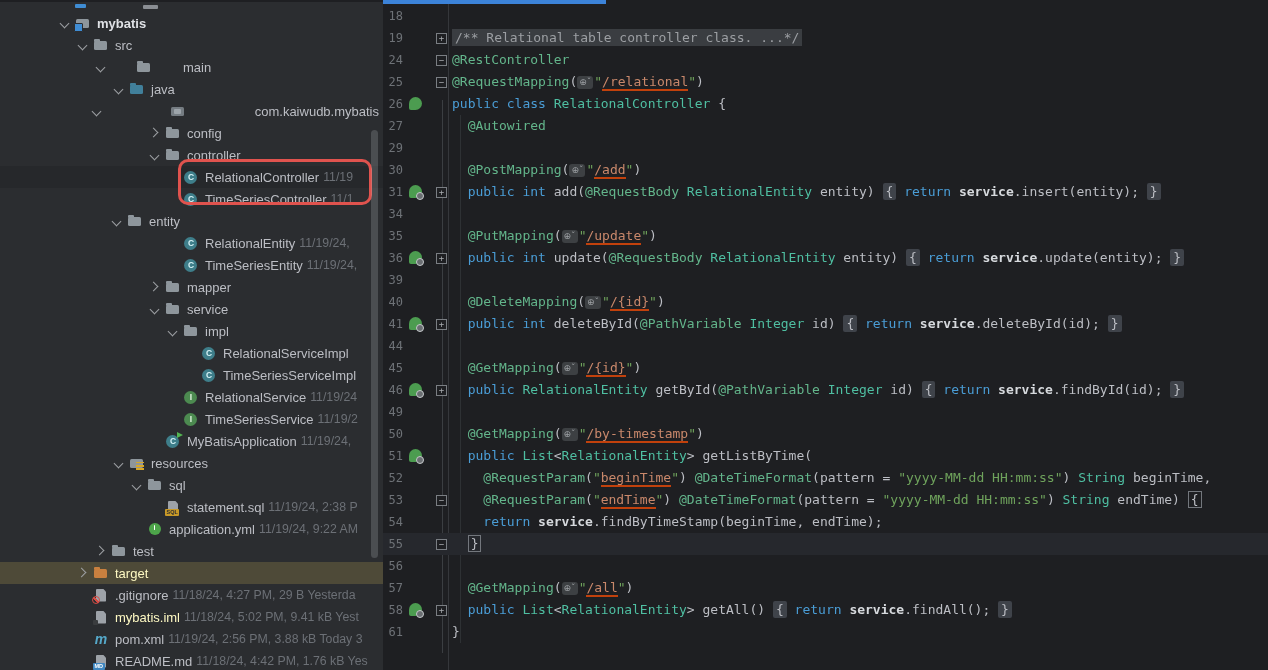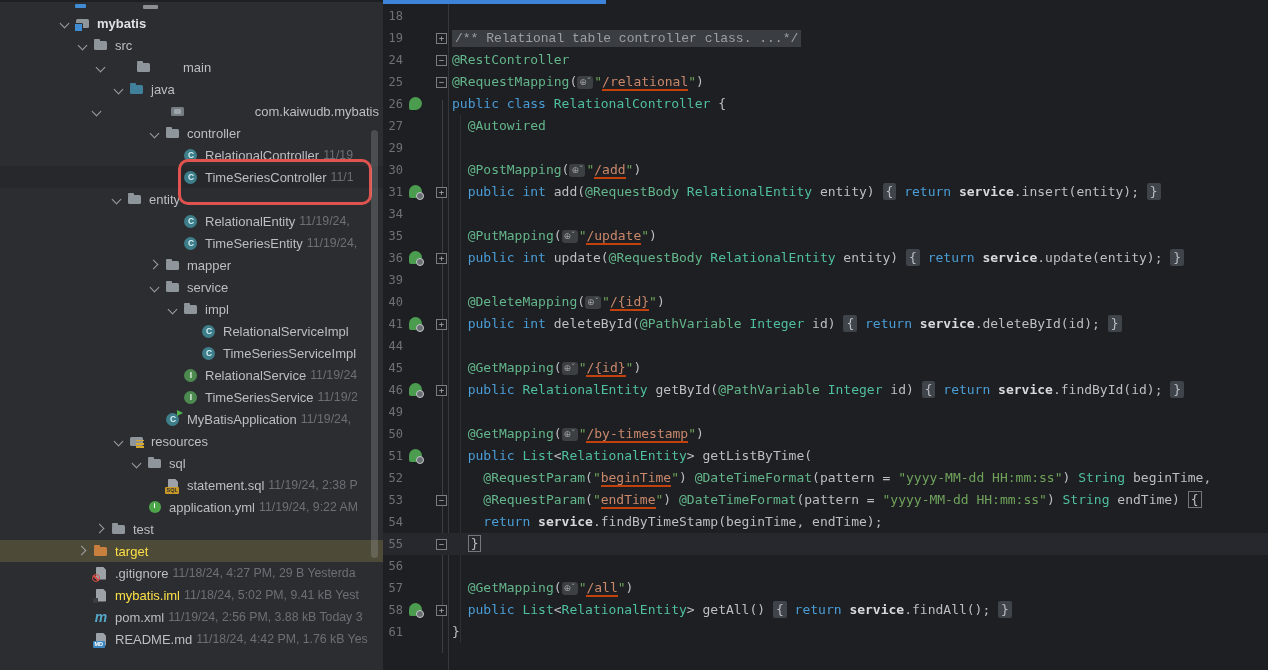--- a/index.html
+++ b/index.html
@@ -49,21 +49,21 @@
       font-size:5.5px;font-weight:bold;padding:1px 1.5px;border-radius:1px;line-height:5px;}
   .ic-file-md::after{content:attr(data-glyph);position:absolute;left:1px;bottom:-1px;background:#3E86C0;color:#fff;
       font-size:5.5px;font-weight:bold;padding:1px 1.5px;border-radius:1px;line-height:5px;}
   .ic-file-git::after{content:"";position:absolute;left:0;bottom:-1px;width:6px;height:6px;border:1.4px solid #D64C44;
       border-radius:50%;background:linear-gradient(45deg,transparent 40%,#D64C44 40% 60%,transparent 60%);}
   .ic-file-iml::after{content:"";position:absolute;left:1px;bottom:0;width:5px;height:5px;background:#3A3C3E;border-radius:1px;}
   .ic-file-maven{color:#55A8C9;font-size:14px;font-weight:bold;font-style:italic;}
   .ic-spring-config::before{content:"";position:absolute;left:2.5px;top:2px;width:12px;height:12px;border-radius:50%;background:#4DA54A;}
   .ic-spring-config::after{content:"";position:absolute;left:7.6px;top:4px;width:1.8px;height:4.5px;background:#fff;border-radius:1px;}
   .tlabel{padding:0 4px 0 5px;}
-  .tlabel.olive{color:#fde047;}
+  .tlabel.olive{color:#fef9c3;}
   .tlabel.bold{font-weight:bold;color:#DFE1E5;}
   .ttime{color:#6C7076;font-size:12.3px;}
   
   #sel-band{position:absolute;left:0;top:164px;width:383px;height:22px;background:#26282B;z-index:0;}
   #red-box{position:absolute;left:178px;top:157px;width:188px;height:40px;border:3px solid #E0534E;border-radius:10px;z-index:10;}
   #tree-scrollbar{position:absolute;left:371px;top:128px;width:7px;height:428px;background:rgba(190,195,200,0.22);border-radius:4px;z-index:11;}
   .frag{position:absolute;z-index:2;border-radius:1px;}
   #frag-blue{left:75px;top:2px;width:11px;height:4px;background:#3F8CD3;}
   #frag-gray{left:143px;top:3px;width:15px;height:3.5px;background:#8A8E93;}
 
@@ -90,21 +90,21 @@
       color:#A9ACB0;font-size:9px;line-height:9px;text-align:center;z-index:3;box-sizing:border-box;}
   .code{margin-left:69px;}
   .sg-k{color:#4A9DD6;}
   .sg-t{color:#4FBFA2;}
   .sg-tm{color:#5E998F;}
   .sg-a{color:#63B58B;}
   .sg-s{color:#6FA35C;}
   .sg-su{color:#C9886B;border-bottom:2px solid #c2410c;}
   .sg-d{color:#BCBEC4;}
   .sg-f{color:#D6D9DD;font-weight:bold;}
-  .sg-c{color:#9C9FA3;background:#3A3D41;padding:1px 3px;font-family:Liberation Mono, monospace;}
+  .sg-c{color:#9C9FA3;background:#3A3D41;padding:1px 3px;}
   .sg-fb{color:#BCBEC4;background:#3F434A;border-radius:2px;padding:1px 3px;}
   .sg-bb{color:#BCBEC4;border:1px solid #73777D;padding:0 2px;}
   .inlay{display:inline-block;background:#3D4043;border-radius:3px;color:#9DA0A4;font-size:9px;
       padding:0 2px;height:13px;line-height:12px;vertical-align:1px;margin-right:1px;font-family:"DejaVu Sans",sans-serif;}
 </style>
 </head>
 <body>
 
 <div id="tree-panel">
   <div id="sel-band"></div>
@@ -128,20 +128,25 @@
       </div>
       <div class="trow" style="padding-left: 110px;">
         <span class="chev open"></span>
         <span class="tic ic-folder-source"></span>
         <span class="tlabel">java</span>
       </div>
       <div class="trow" style="padding-left: 88px; justify-content: space-between;">
         <span class="chev open"></span>
         <span class="tic ic-package"></span>
         <span class="tlabel">com.kaiwudb.mybatis</span>
+      </div>
+      <div class="trow" style="padding-left: 146px;">
+        <span class="chev closed"></span>
+        <span class="tic ic-folder"></span>
+        <span class="tlabel">config</span>
       </div>
       <div class="trow" style="padding-left: 146px;">
         <span class="chev open"></span>
         <span class="tic ic-folder"></span>
         <span class="tlabel">controller</span>
       </div>
       <div class="trow" style="padding-left: 164px;">
         <span class="chev"></span>
         <span class="tic ic-class" data-glyph="C">
           <span>C</span>

